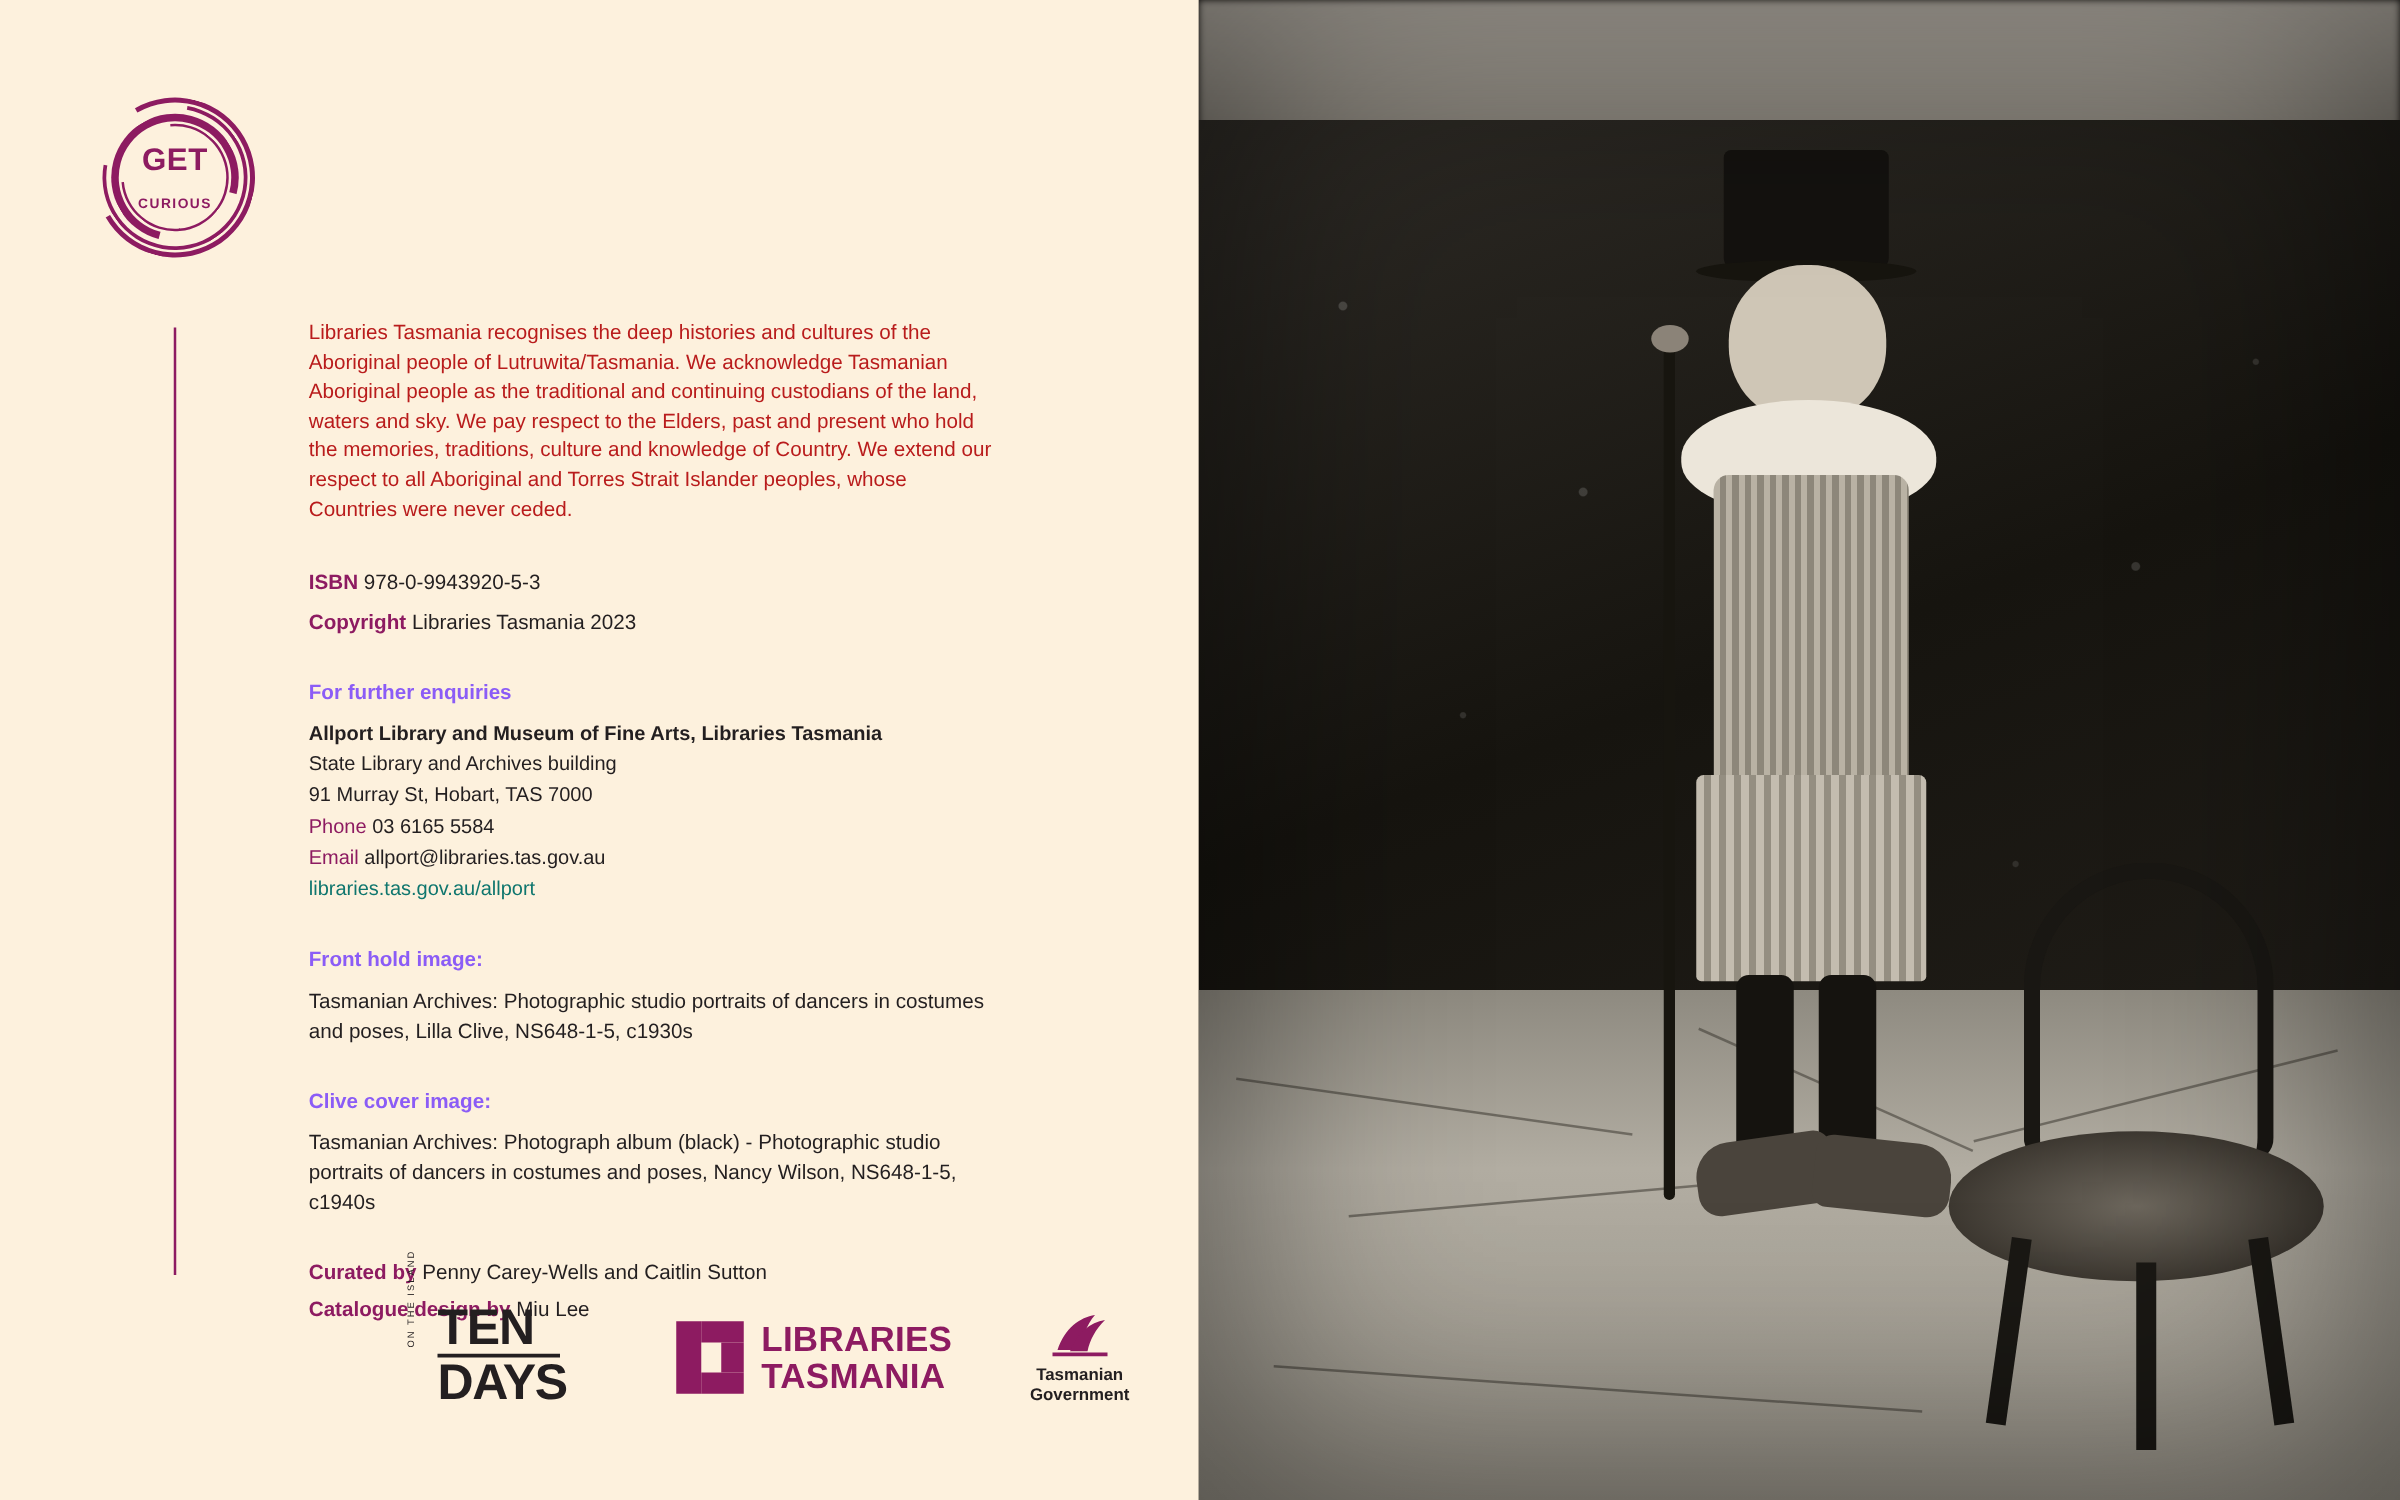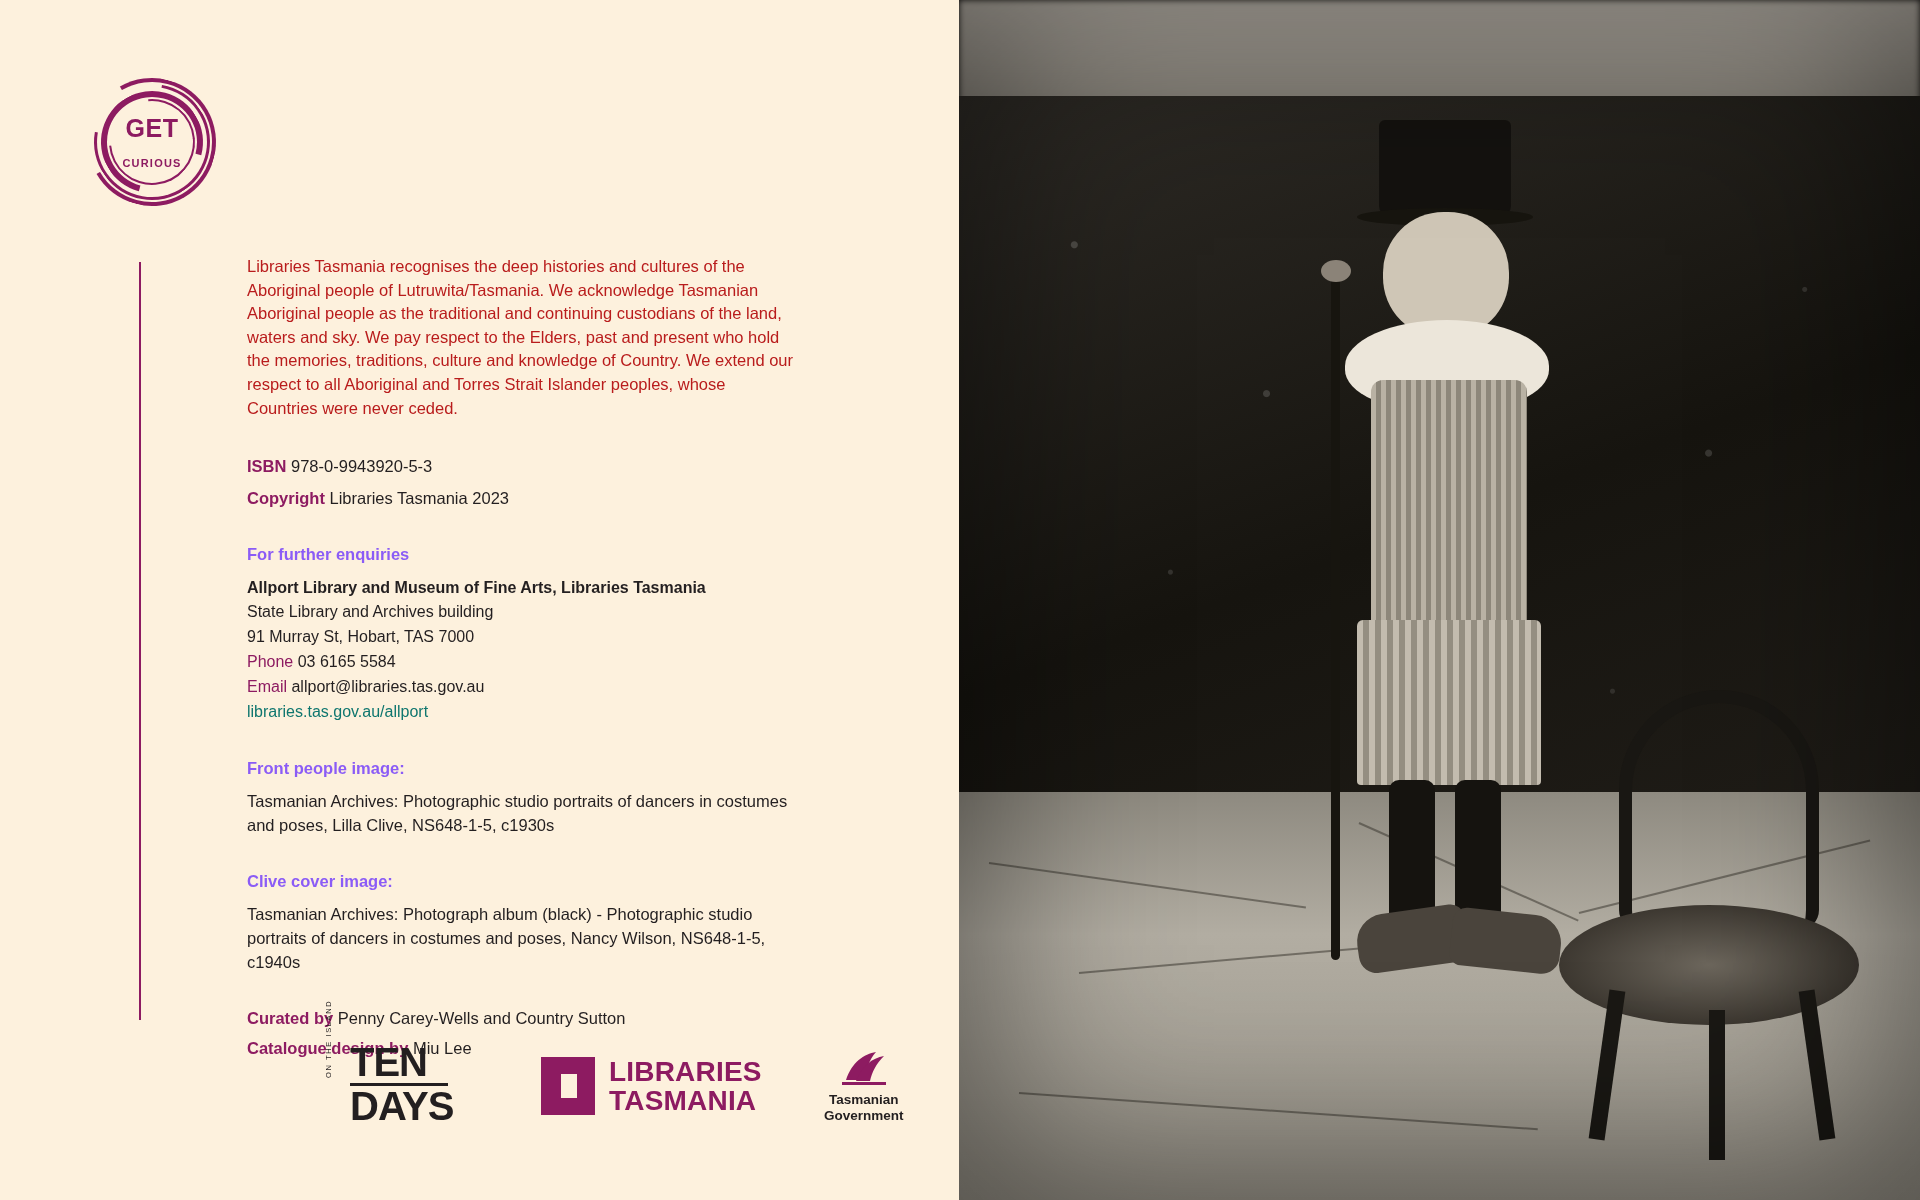--- a/index.html
+++ b/index.html
@@ -27,21 +27,21 @@
     width: 961px;
     height: 1200px;
     flex: 0 0 961px;
     overflow: hidden;
     background: #3a3630;
   }
 
   
   .logo-wrap {
     position: absolute;
-    left: 88px; top: 78px;
+    left: 76px; top: 78px;
     width: 130px; height: 130px;
   }
   .logo-ring {
     position: absolute;
     border-radius: 50%;
     border: 3px solid #8d1b61;
   }
   .ring1 { left: 0; top: 0; width: 128px; height: 128px; border-width: 4px; border-color: #8d1b61; border-left-color: transparent; transform: rotate(15deg); }
   .ring2 { left: 6px; top: 6px; width: 116px; height: 116px; border-width: 3px; border-top-color: transparent; transform: rotate(-35deg); }
   .ring3 { left: 13px; top: 13px; width: 102px; height: 102px; border-width: 6px; border-right-color: transparent; transform: rotate(60deg); }
@@ -353,31 +353,31 @@
       <div class="addr">
         <span class="lbl">Phone</span>
         <span>03 6165 5584</span>
       </div>
       <div class="addr">
         <span class="lbl">Email</span>
         <span>allport@libraries.tas.gov.au</span>
       </div>
       <a class="link" href="#">libraries.tas.gov.au/allport</a>
 
-      <div class="sec-head">Front people image:</div>
+      <div class="sec-head">Front hold image:</div>
       <div class="cap">Tasmanian Archives: Photographic studio portraits of dancers in costumes and poses, Lilla Clive, NS648-1-5, c1930s</div>
 
       <div class="sec-head">Clive cover image:</div>
       <div class="cap">Tasmanian Archives: Photograph album (black) - Photographic studio portraits of dancers in costumes and poses, Nancy Wilson, NS648-1-5, c1940s</div>
 
       <div class="spacer-lg"></div>
 
       <div class="credit">
         <b>Curated by</b>
-        <span>Penny Carey-Wells and Country Sutton</span>
+        <span>Penny Carey-Wells and Caitlin Sutton</span>
       </div>
       <div class="credit">
         <b>Catalogue design by</b>
         <span>Miu Lee</span>
       </div>
     </div>
 
     <div class="footer-logos">
 
       <div class="tendays">

